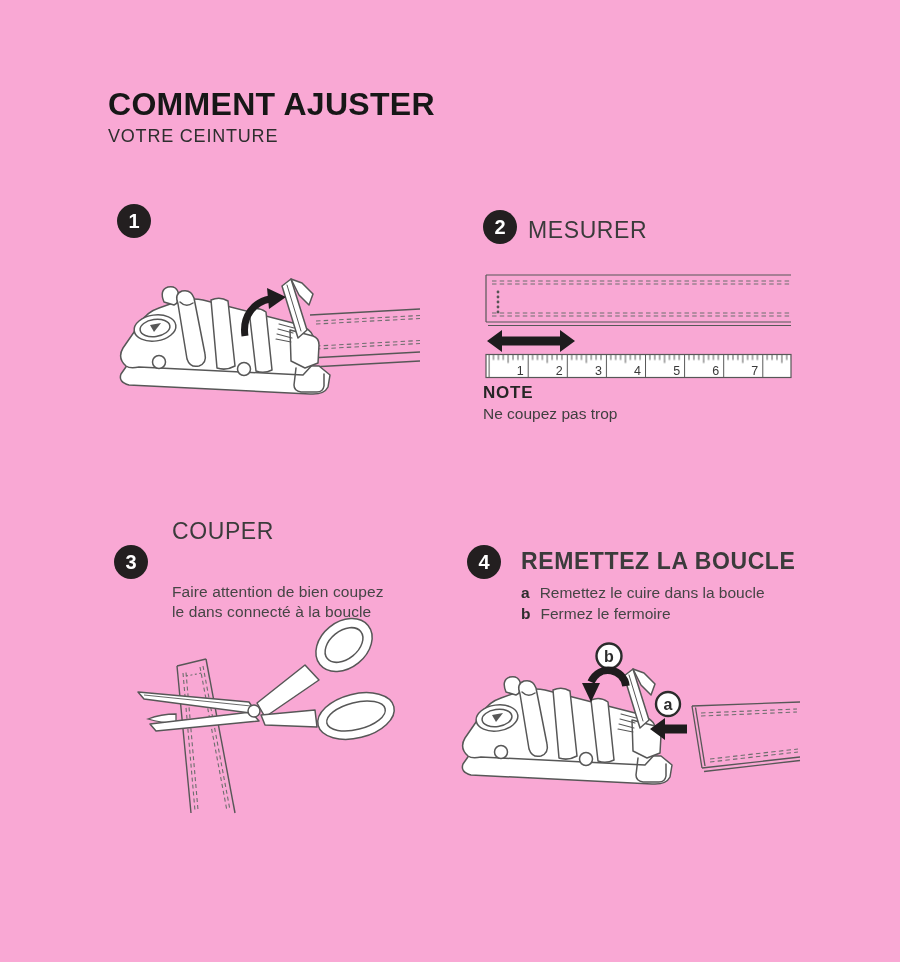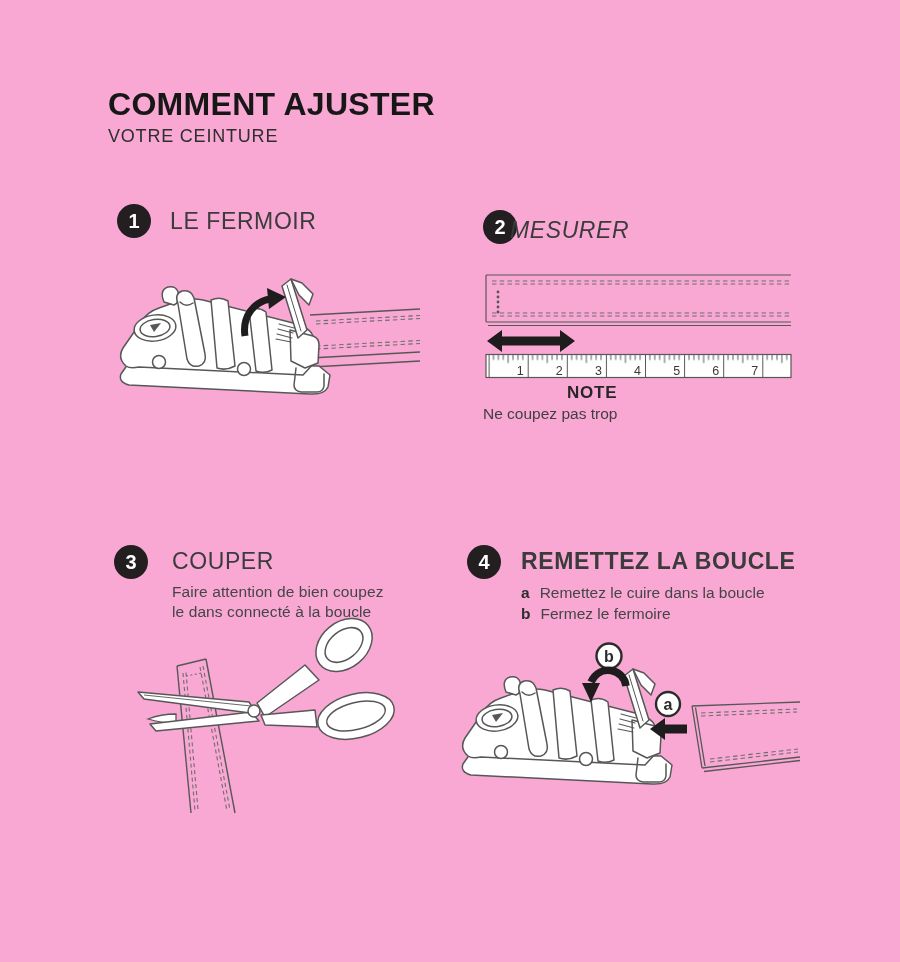--- a/index.html
+++ b/index.html
@@ -39,21 +39,20 @@
 
   <div class="abs" style="left:108px;top:88px;">
     <div class="page-title">COMMENT AJUSTER</div>
     <div class="page-subtitle">VOTRE CEINTURE</div>
   </div>
 
   <div class="abs badge" style="left:117px;top:204px;">
     <span>1</span>
   </div>
   <div class="abs step-title" style="left:170px;top:207px;">
-    <div>LE FERMOIR</div>
   </div>
 
   <svg class="abs" style="left:110px;top:270px;" width="312" height="132" viewBox="0 0 312 132">
     <defs>
       <g id="buckle" fill="#ffffff" stroke="#575757" stroke-width="1.5" stroke-linejoin="round" stroke-linecap="round">
 
         <path d="M14,86 L7,96 Q4,104 15,107 L196,116 Q210,117 214,109 L216,97 L205,88 Z"></path>
 
         <path d="M12,88 Q3,80 9,70 L27,44 Q33,34 45,30 L59,25 Q75,19 89,22 L183,46 Q197,51 199,58 L201,84 L189,97 L25,89 Q16,91 12,88 Z"></path>
 
@@ -103,21 +102,21 @@
 
     <g fill="#1e1c1d">
       <path d="M135,66 C132,46 144,32 160,29" fill="none" stroke="#1e1c1d" stroke-width="7"></path>
       <polygon points="157,18 176,27 159,39"></polygon>
     </g>
   </svg>
 
   <div class="abs badge" style="left:483px;top:210px;">
     <span>2</span>
   </div>
-  <div class="abs step-title" style="left:510px;top:216px;font-style:italic;">MESURER</div>
+  <div class="abs step-title" style="left:528px;top:216px;">MESURER</div>
 
   <svg class="abs" style="left:485px;top:266px;" width="308" height="116" viewBox="0 0 308 116">
 
     <g>
       <g stroke="#575757" stroke-width="1.2" fill="none">
         <path d="M1,9 L306,9"></path>
         <path d="M1,9 L1,56"></path>
         <path d="M1,56 L306,56"></path>
         <path d="M3,59.5 L306,59.5"></path>
       </g>
@@ -160,29 +159,29 @@
         <text x="77.8" y="108.5">2</text>
         <text x="116.9" y="108.5">3</text>
         <text x="156.0" y="108.5">4</text>
         <text x="195.1" y="108.5">5</text>
         <text x="234.2" y="108.5">6</text>
         <text x="273.3" y="108.5">7</text>
       </g>
     </g>
   </svg>
 
-  <div class="abs" style="left:483px;top:383px;text-align:right;">
+  <div class="abs" style="left:483px;top:383px;">
     <div class="note-label">NOTE</div>
     <div class="note-text">Ne coupez pas trop</div>
   </div>
 
   <div class="abs badge" style="left:114px;top:545px;">
     <span>3</span>
   </div>
-  <div class="abs step-title" style="left:172px;top:547px;">COUPER</div>
+  <div class="abs step-title" style="left:172px;top:517px;">COUPER</div>
   <div class="abs step-desc" style="left:172px;top:582px;">
     <div>Faire attention de bien coupez</div>
     <div>le dans connecté à la boucle</div>
   </div>
 
   <svg class="abs" style="left:133px;top:616px;" width="280" height="200" viewBox="0 0 280 200">
 
     <g>
       <g stroke="#575757" stroke-width="1.4" fill="none">
         <path d="M44,50 L73,43"></path>

